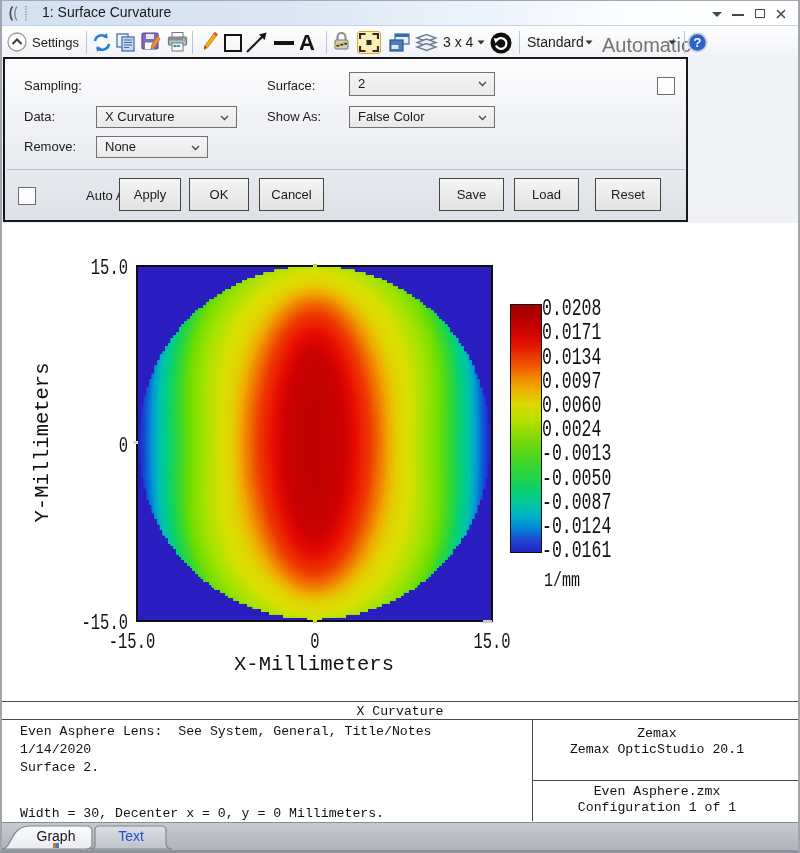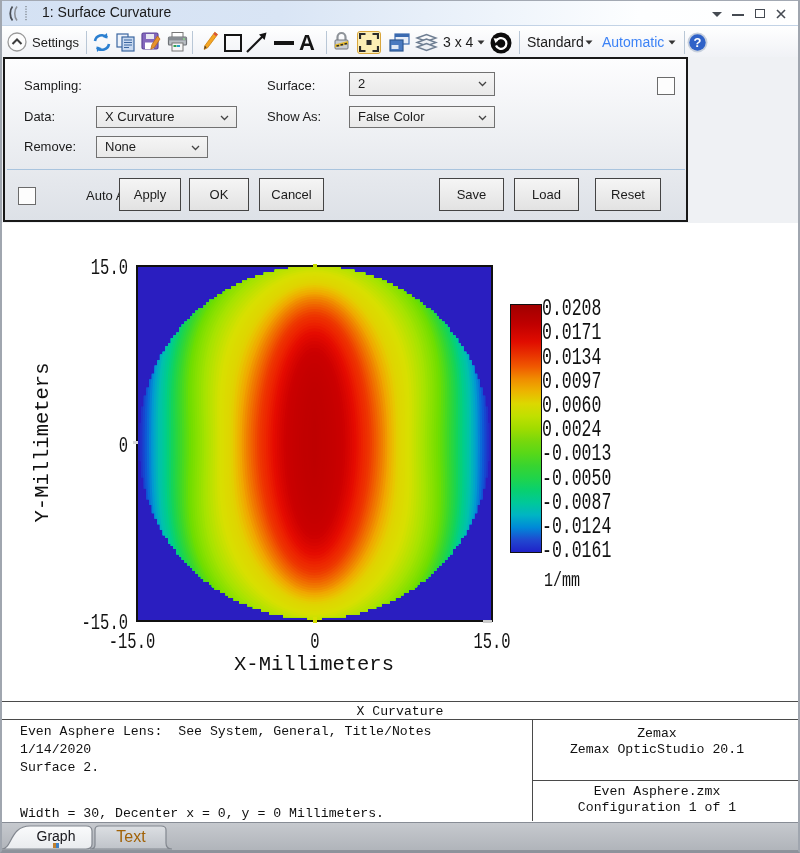--- a/index.html
+++ b/index.html
@@ -145,21 +145,21 @@
 <svg class="abs" style="left:490px;top:32px;" width="22" height="22" viewBox="0 0 22 22">
  <circle cx="11" cy="11" r="10.5" fill="#0c0c0c"></circle>
  <path d="M6.2 9 A5.4 5.4 0 1 1 6 13.5" fill="none" stroke="#fff" stroke-width="2.2"></path>
  <path d="M3.6 6.2 L8.8 6.8 L5.6 11.2 Z" fill="#fff"></path>
 </svg>
 <div class="sep" style="left:519px;"></div>
 <div class="abs" style="left:527px;top:34px;font-size:14px;color:#1b1b1b;">Standard</div>
 <svg class="abs" style="left:585px;top:40px;" width="8" height="5" viewBox="0 0 8 5">
       <path d="M0.5 0.5 L7.5 0.5 L4 4.5 Z" fill="#333"></path>
     </svg>
-<div class="abs" style="left:602px;top:34px;font-size:14px;color:#3b82f6;">Automatic</div>
+<div class="abs" style="left:602px;top:34px;font-size:20px;color:#737373;">Automatic</div>
 <svg class="abs" style="left:668px;top:40px;" width="8" height="5" viewBox="0 0 8 5">
       <path d="M0.5 0.5 L7.5 0.5 L4 4.5 Z" fill="#333"></path>
     </svg>
 <div class="sep" style="left:684px;"></div>
 <svg class="abs" style="left:687px;top:32px;" width="21" height="21" viewBox="0 0 21 21">
  <circle cx="10.5" cy="10.5" r="10" fill="#c7d0dd"></circle>
  <circle cx="10.5" cy="10.5" r="8.2" fill="#2f62c8"></circle>
  <text x="10.5" y="15" text-anchor="middle" font-family="Liberation Sans" font-size="13" font-weight="bold" fill="#fff">?</text>
 </svg>
 
@@ -364,15 +364,15 @@
   <linearGradient id="tg" x1="0" y1="0" x2="0" y2="1">
           <stop offset="0" stop-color="#dcdfe3"></stop>
           <stop offset="1" stop-color="#bfc3c9"></stop>
         </linearGradient>
  </defs>
  <path d="M2 27 C12 27 10 4 30 4 L86 4 C90 4 92 6 92 9 L92 22 C92 25 90 27 86 27 Z" fill="url(#gg)" stroke="#82878f" stroke-width="1.2"></path>
  <rect x="53" y="21" width="3" height="5" fill="#c08030"></rect>
       <rect x="56" y="21" width="3" height="5" fill="#3a80c8"></rect>
 </svg>
 <div class="abs" style="left:25px;top:828px;width:62px;text-align:center;font-size:14px;color:#15151a;">Graph</div>
-<div class="abs" style="left:100px;top:828px;width:62px;text-align:center;font-size:16px;color:#a16207;">Text</div>
+<div class="abs" style="left:100px;top:828px;width:62px;text-align:center;font-size:14px;color:#1d4ed8;">Text</div>
 
 <div class="abs" style="left:0;top:0;width:800px;height:853px;box-sizing:border-box;border-left:2px solid #a0a6af;border-right:2px solid #a0a6af;border-bottom:2px solid #8d929b;pointer-events:none;"></div>
 </div>
 </body></html>

